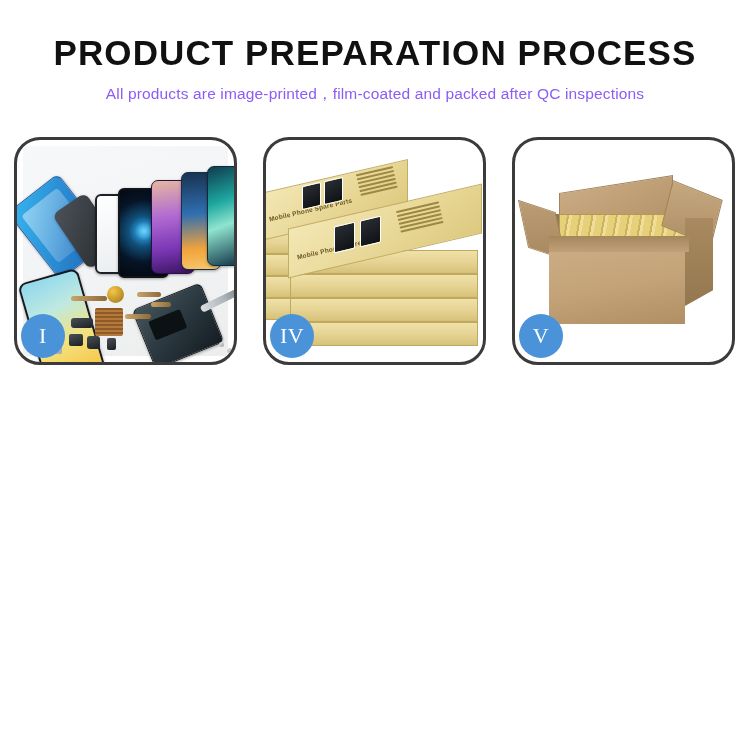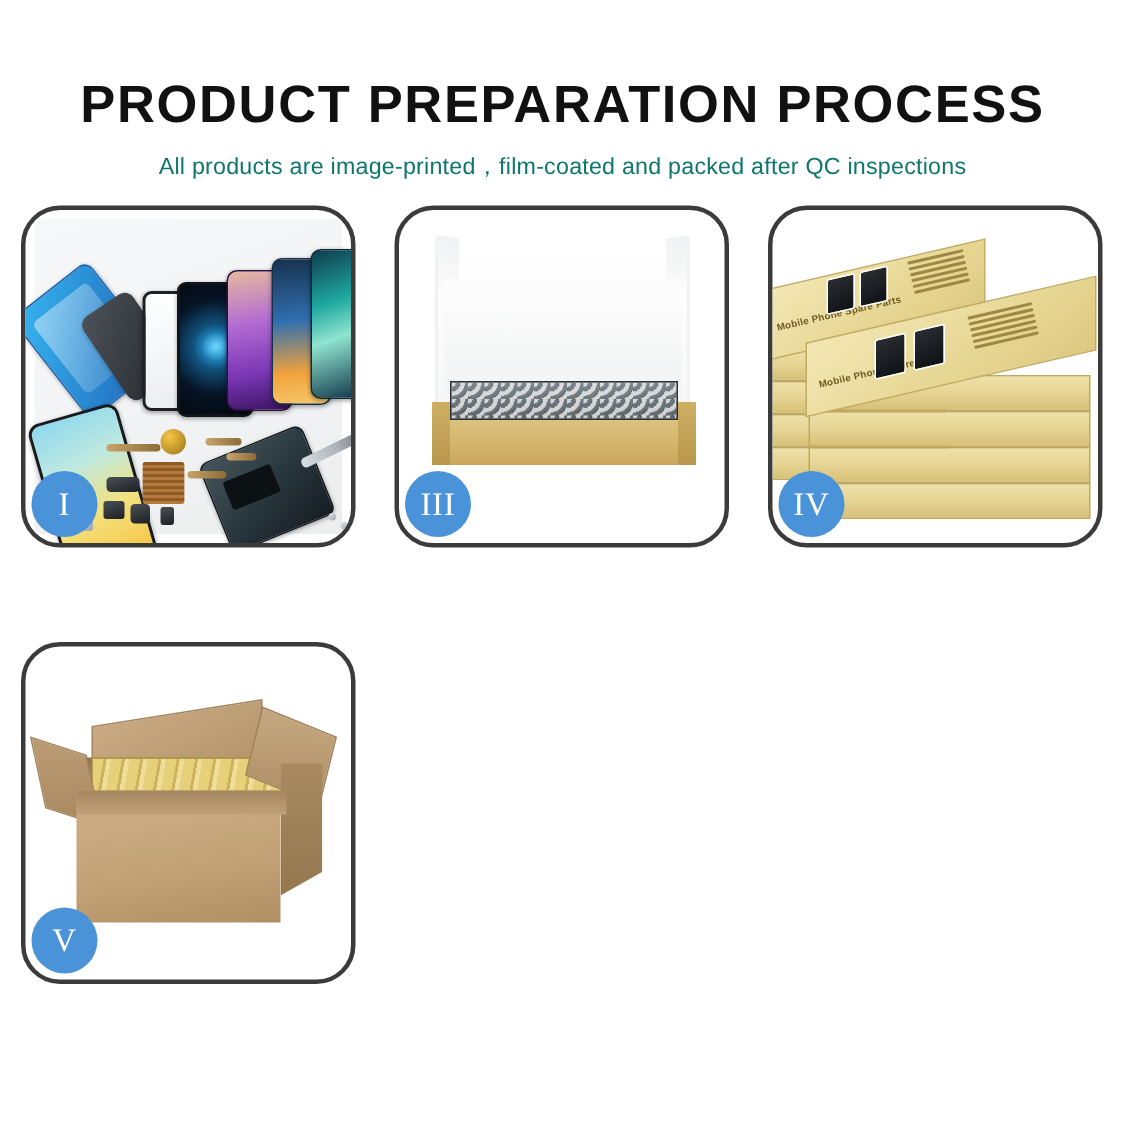--- a/index.html
+++ b/index.html
@@ -11,38 +11,38 @@
     width: 750px;
     height: 750px;
     font-family: "Liberation Sans", "DejaVu Sans", sans-serif;
     overflow: hidden;
     position: relative;
   }
 
   
   .header {
     width: 750px;
-    padding-top: 52px;
+    padding-top: 35px;
     text-align: center;
   }
   .page-title {
     font-family: "Liberation Sans", "DejaVu Sans", sans-serif;
     font-size: 35px;
     font-weight: 700;
     letter-spacing: 1.1px;
     color: #111111;
     line-height: 1.05;
     margin: 0;
     white-space: nowrap;
   }
   .page-subtitle {
     font-family: "Liberation Sans", "DejaVu Sans", sans-serif;
     font-size: 15.5px;
     font-weight: 400;
-    color: #0f766e;
+    color: #8b5cf6;
     letter-spacing: 0.15px;
     margin: 12px 0 0 0;
     white-space: nowrap;
   }
 
   
   .panel-grid {
     position: absolute;
     left: 14px;
     top: 137px;
@@ -395,30 +395,20 @@
         <div class="part flex" style="left:102px;top:168px;width:26px;"></div>
         <div class="part silver" style="left:196px;top:196px;width:5px;height:5px;border-radius:50%;"></div>
         <div class="part silver" style="left:204px;top:202px;width:5px;height:5px;border-radius:50%;"></div>
         <div class="screwdriver"></div>
       </div>
     </div>
     <div class="badge">I</div>
   </div>
 
 
-  <div class="panel">
-    <div class="panel-stage">
-      <div class="p3-sleeve"></div>
-      <div class="p3-foam"></div>
-      <div class="p3-tray">
-        <div class="p3-product"></div>
-      </div>
-    </div>
-    <div class="badge">III</div>
-  </div>
 
   <div class="panel">
     <div class="panel-stage">
       <div class="stack">
 
         <div class="sbox" style="left:-4px;top:158px;width:118px;height:20px;"></div>
         <div class="sbox" style="left:-4px;top:136px;width:118px;height:20px;"></div>
         <div class="sbox" style="left:-4px;top:114px;width:118px;height:20px;"></div>
         <div class="sbox" style="left:-4px;top:92px;width:118px;height:20px;"></div>
         <div class="sbox" style="left:-4px;top:70px;width:118px;height:20px;"></div>

